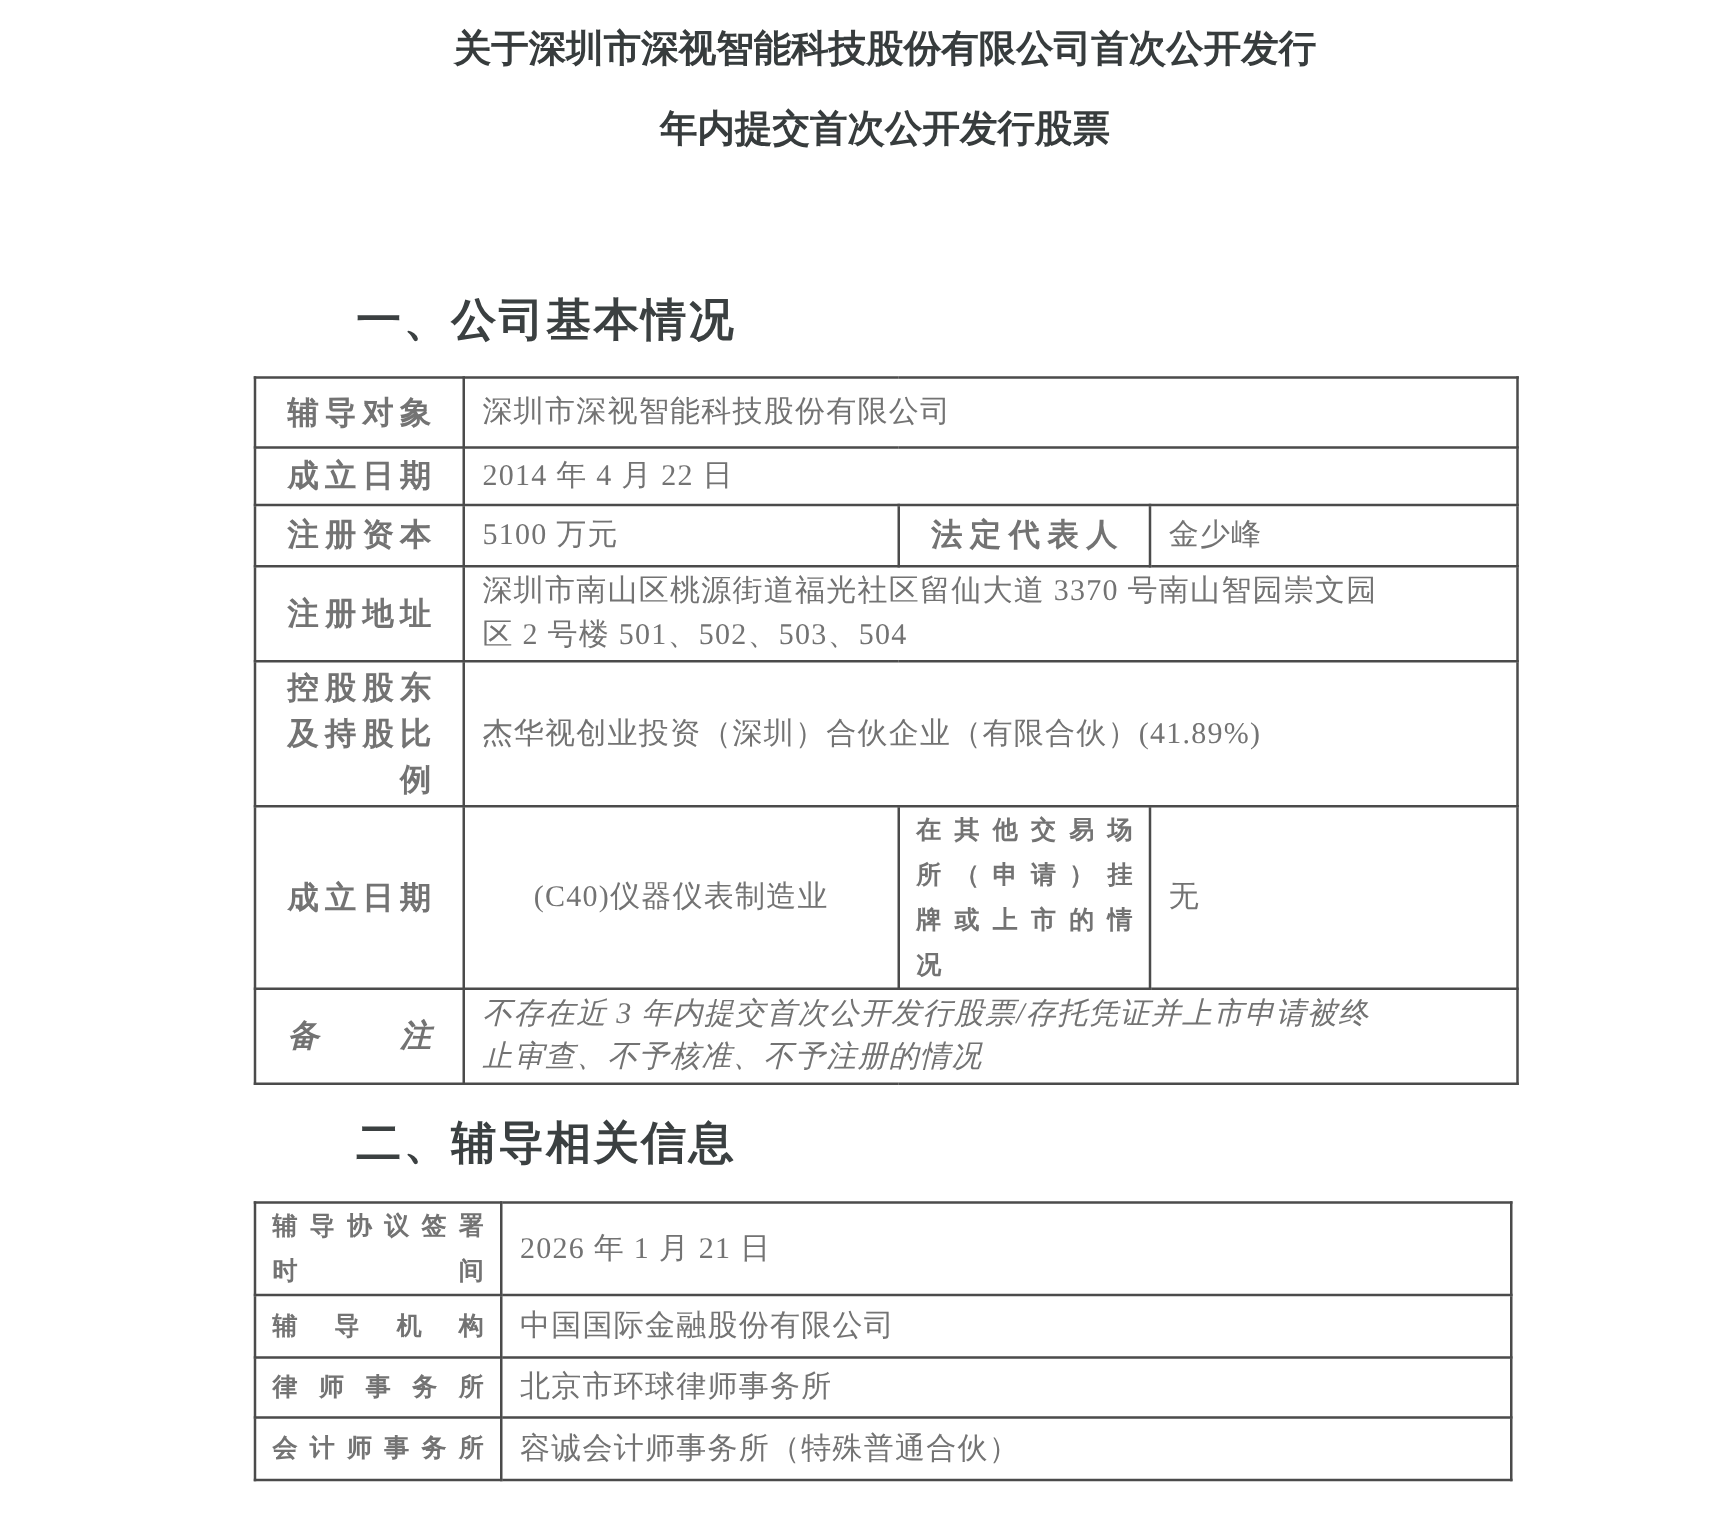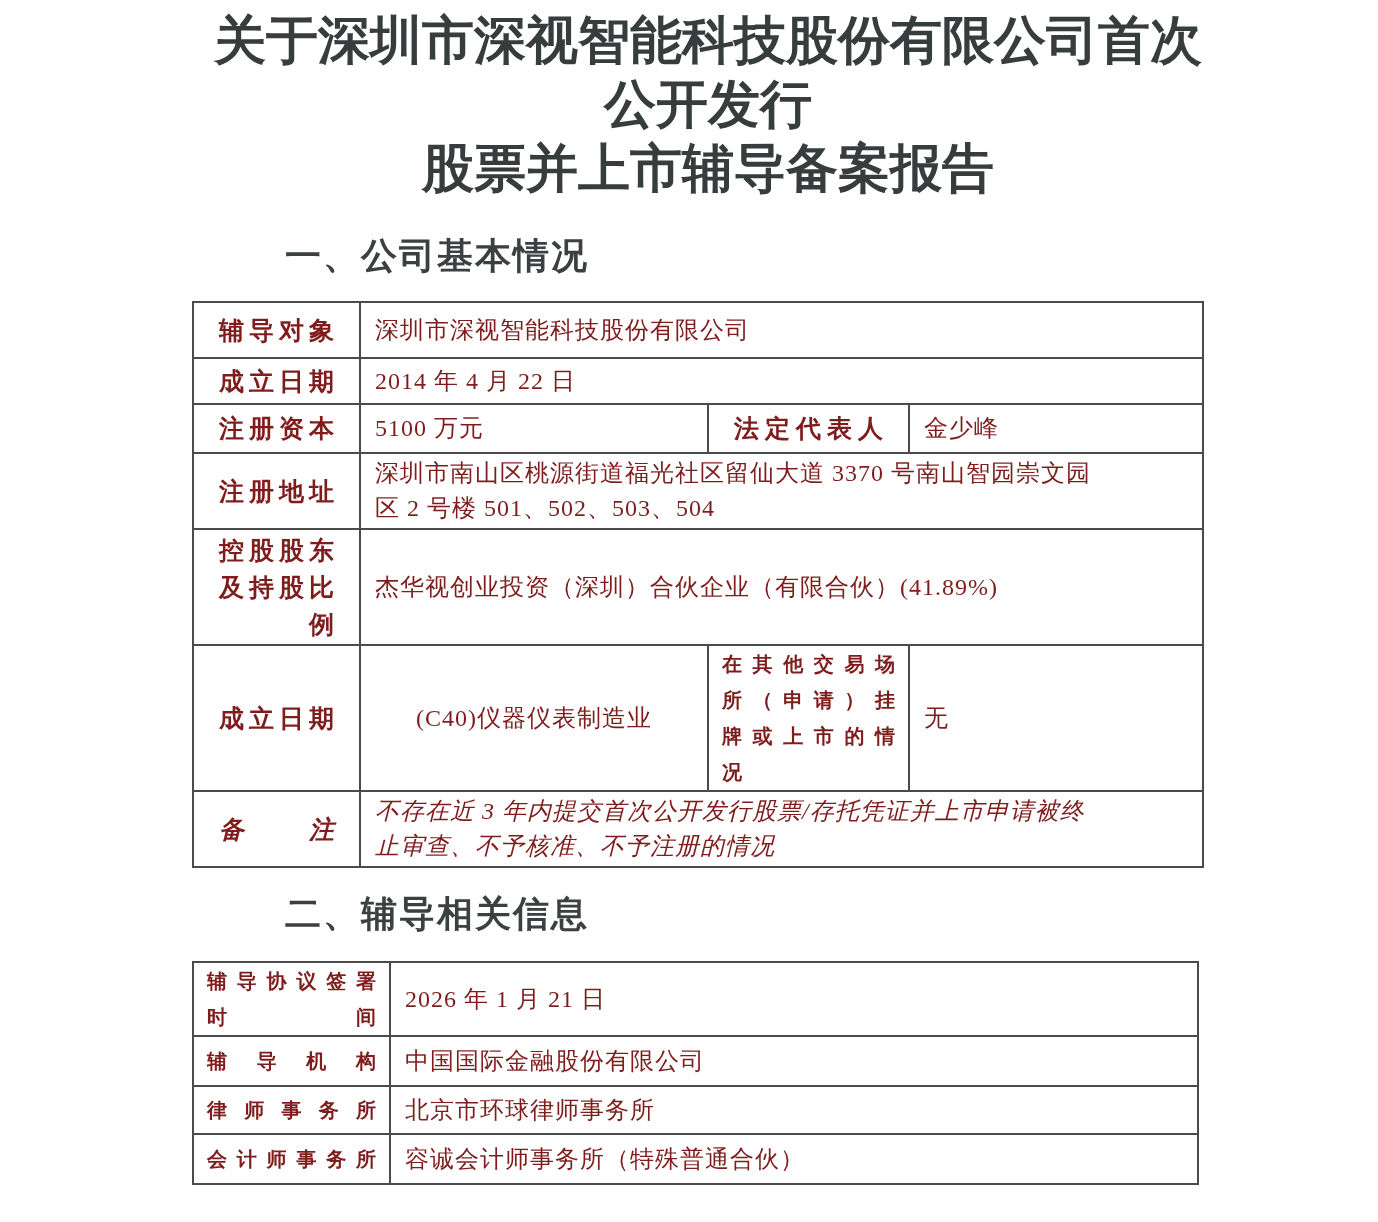--- a/index.html
+++ b/index.html
@@ -17,43 +17,43 @@
     overflow: hidden;
   }
   .doc-title {
     position: absolute;
     left: 203px;
     top: 8px;
     width: 1010px;
     text-align: center;
     font-family: "Liberation Sans", sans-serif;
     font-weight: 700;
-    font-size: 52px;
+    font-size: 30px;
     line-height: 64px;
     color: #373c3d;
   }
   .section-heading {
     position: absolute;
     left: 285px;
     font-family: "Liberation Sans", sans-serif;
     font-weight: 700;
     font-size: 36px;
     color: #3b4041;
     letter-spacing: 2px;
     white-space: nowrap;
   }
   #heading1 { top: 232px; }
   #heading2 { top: 890px; }
 
   table.doc {
     position: absolute;
-    left: 192px;
+    left: 203px;
     border-collapse: collapse;
     table-layout: fixed;
-    color: #7f1d1d;
+    color: #737373;
   }
   #table1 { top: 301px; width: 1010px; }
   #table2 { top: 961px; width: 1005px; }
 
   table.doc td {
     border: 2px solid #4b4b4b;
     vertical-align: middle;
     box-sizing: border-box;
     overflow: hidden;
   }
@@ -95,21 +95,21 @@
   #table2 tr:nth-child(3) { height: 48px; }
   #table2 tr:nth-child(4) { height: 50px; }
 </style>
 </head>
 <body>
 
 <div class="page">
 
   <header class="doc-title">
     <div>关于深圳市深视智能科技股份有限公司首次公开发行</div>
-    <div>股票并上市辅导备案报告</div>
+    <div>年内提交首次公开发行股票</div>
   </header>
 
   <div class="section-heading" id="heading1">一、公司基本情况</div>
 
   <table class="doc" id="table1">
     <colgroup>
       <col style="width:167px">
       <col style="width:348px">
       <col style="width:201px">
       <col style="width:294px">

